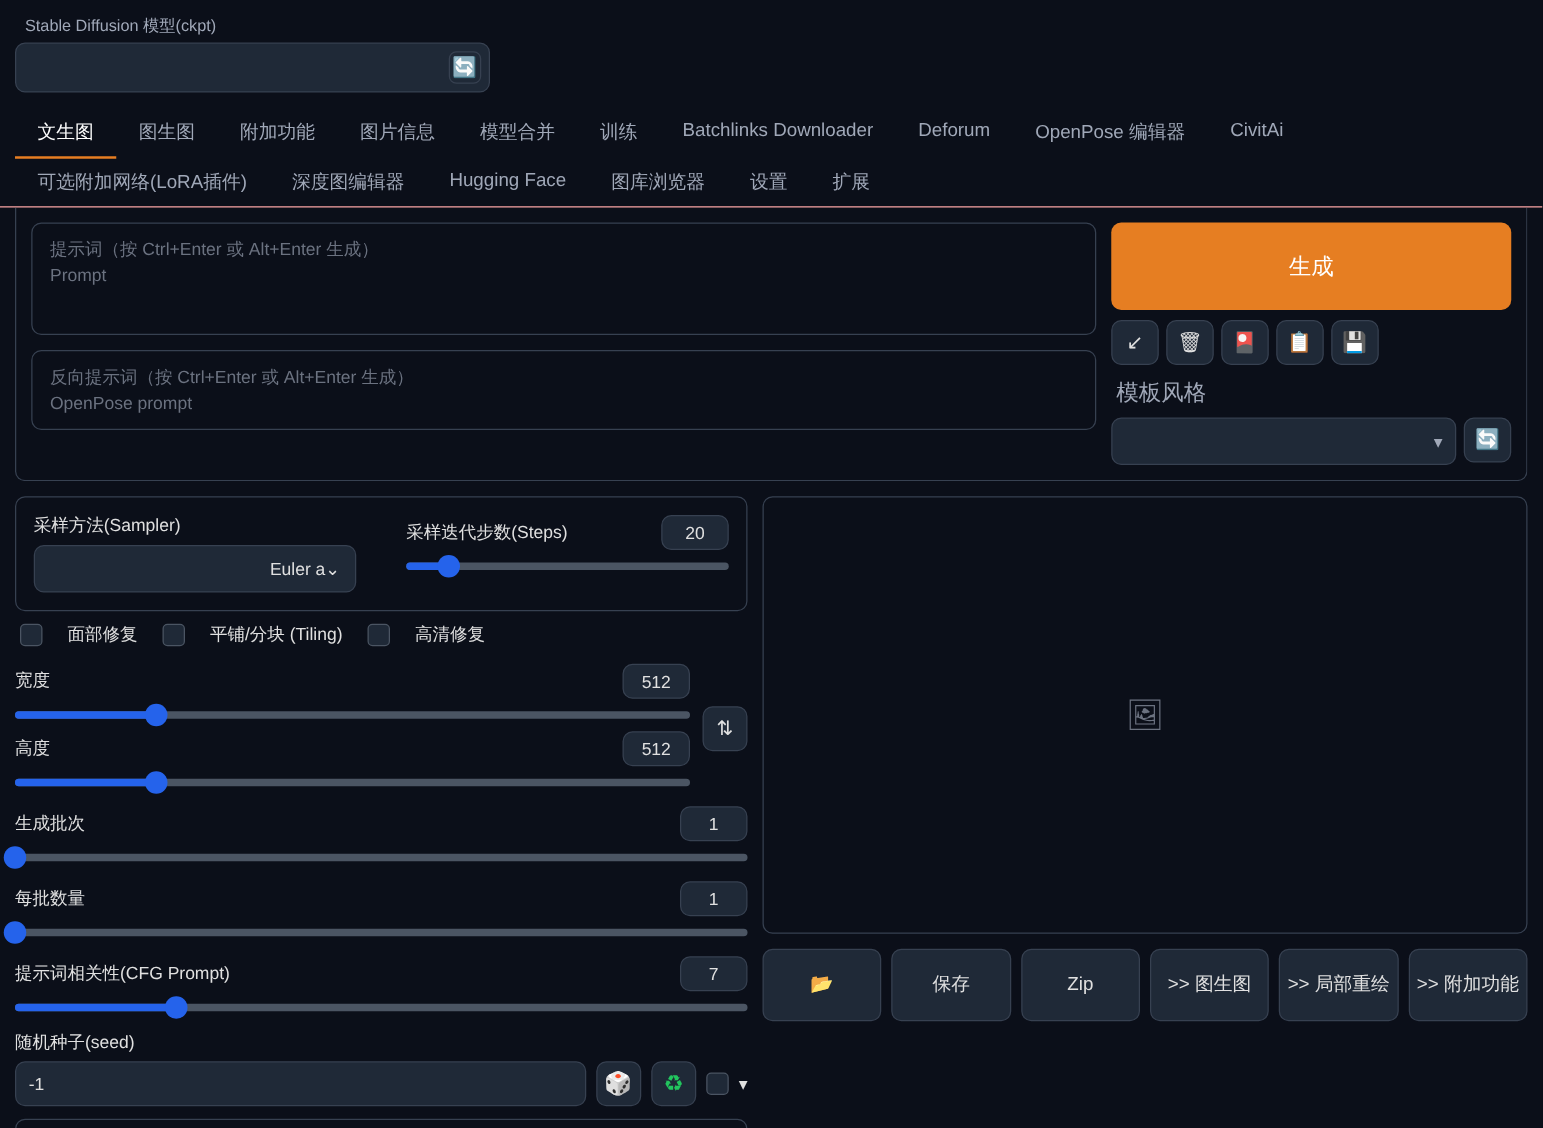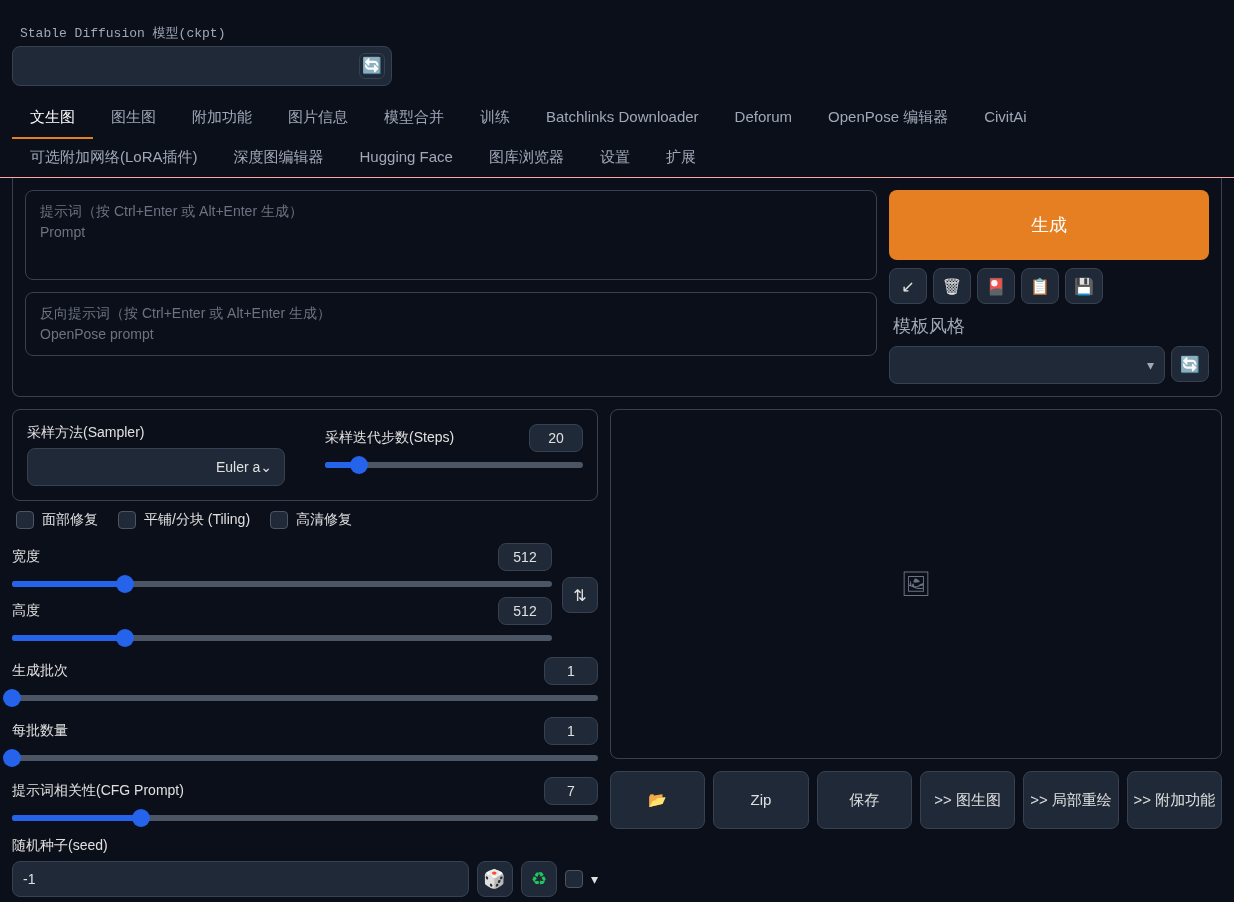--- a/index.html
+++ b/index.html
@@ -1,17 +1,17 @@
 <!DOCTYPE html>
 <html><head>
 <meta charset="utf-8">
 <style>
 * { box-sizing: border-box; margin: 0; padding: 0; }
 body { background: #0b0f19; color: #e0e0e0; font-family: -apple-system, "Segoe UI", sans-serif; font-size: 14px; width: 1234px; }
-.top-row { padding: 24px 12px 0; font-family: Liberation Mono, monospace; }
+.top-row { padding: 12px 12px 0; }
 .model-label { color: #a0a8b8; font-size: 13px; margin-bottom: 4px; margin-left: 8px; }
 .model-select { display: flex; align-items: center; background: #1f2937; border: 1px solid #374151; border-radius: 8px; width: 380px; height: 40px; padding: 0 6px 0 12px; }
 .refresh-btn { width: 26px; height: 26px; background: #1f2937; border: 1px solid #374151; border-radius: 6px; display: flex; align-items: center; justify-content: center; color: #3b82f6; font-size: 16px; cursor: pointer; margin-left: auto;}
 .tabs { display: flex; flex-wrap: wrap; gap: 0; padding: 12px 12px 0; border-bottom: 1px solid #fca5a5; }
 .tab { padding: 10px 18px; color: #a0a8b8; cursor: pointer; white-space: nowrap; font-size: 15px; }
 .tab.active { color: #fff; border-bottom: 2px solid #e67e22; margin-bottom: -1px; }
 .main { display: flex; gap: 12px; padding: 12px; border: 1px solid #374151; margin: 0 12px 12px; border-top: none; border-radius: 0 0 8px 8px;}
 .left-col { flex: 1; display: flex; flex-direction: column; gap: 12px; }
 .right-col { width: 320px; display: flex; flex-direction: column; gap: 8px; }
 .prompt-box { background: #0b0f19; border: 1px solid #374151; border-radius: 8px; padding: 10px 14px; min-height: 90px; color: #6b7280; font-size: 14px; line-height: 1.5; }
@@ -28,21 +28,21 @@
 .row { display: flex; align-items: center; gap: 20px; margin-bottom: 4px; }
 .row-split { display: flex; gap: 40px; }
 .row-split > div { flex: 1;}
 .fld-label { color: #e0e0e0; font-size: 14px; margin-bottom: 6px; display: flex; justify-content: space-between; align-items: center;}
 .num-box { background: #1f2937; border: 1px solid #374151; border-radius: 8px; width: 54px; height: 28px; display: flex; align-items: center; justify-content: center; color: #e0e0e0; font-size: 14px; }
 .slider-track { position: relative; height: 6px; background: #4b5563; border-radius: 3px; margin: 10px 0 6px; }
 .slider-fill { position: absolute; height: 6px; background: #2563eb; border-radius: 3px; }
 .slider-thumb { position: absolute; width: 18px; height: 18px; background: #2563eb; border-radius: 50%; top: -6px; transform: translateX(-50%); }
 .dropdown { background: #1f2937; border: 1px solid #374151; border-radius: 8px; height: 38px; display: flex; align-items: center; justify-content: flex-end; padding: 0 12px; color: #e0e0e0; cursor: pointer;}
 .chk { width: 18px; height: 18px; background: #1f2937; border: 1px solid #4b5563; border-radius: 4px; flex-shrink: 0;}
-.chk-row { display: flex; align-items: center; gap: 8px; }
+.chk-row { display: flex; align-items: center; gap: 20px; }
 .dims-wrap { display: flex; gap: 10px; align-items: center; }
 .dims-left { flex: 1; }
 .swap-btn { width: 36px; height: 36px; background: #1f2937; border: 1px solid #374151; border-radius: 8px; display: flex; align-items: center; justify-content: center; font-size: 16px; cursor: pointer; align-self: center;}
 .seed-row { display: flex; gap: 8px; align-items: center; }
 .seed-input { flex: 1; background: #1f2937; border: 1px solid #374151; border-radius: 8px; height: 36px; padding: 0 10px; color: #e0e0e0; display: flex; align-items: center;}
 .dice-btn { width: 36px; height: 36px; background: #1f2937; border: 1px solid #374151; border-radius: 8px; display: flex; align-items: center; justify-content: center; cursor: pointer; font-size: 18px;}
 .accordion { border: 1px solid #374151; border-radius: 8px; padding: 12px 14px; display: flex; justify-content: space-between; align-items: center; cursor: pointer; color: #e0e0e0;}
 .output-col { flex: 1; display: flex; flex-direction: column; gap: 12px; }
 .preview { border: 1px solid #374151; border-radius: 8px; height: 350px; display: flex; align-items: center; justify-content: center; color: #6b7280; font-size: 24px;}
 .out-btns { display: flex; gap: 8px; }
@@ -243,22 +243,22 @@
   </div>
 
   <div class="output-col">
     <div class="preview">
       <span>🖼</span>
     </div>
     <div class="out-btns">
       <div class="out-btn">
             <span>📂</span>
           </div>
+      <div class="out-btn">保存</div>
       <div class="out-btn">Zip</div>
-      <div class="out-btn">保存</div>
       <div class="out-btn">&gt;&gt; 图生图</div>
       <div class="out-btn">&gt;&gt; 局部重绘</div>
       <div class="out-btn">&gt;&gt; 附加功能</div>
     </div>
   </div>
 </div>
 
 </div>
 
 </body></html>

